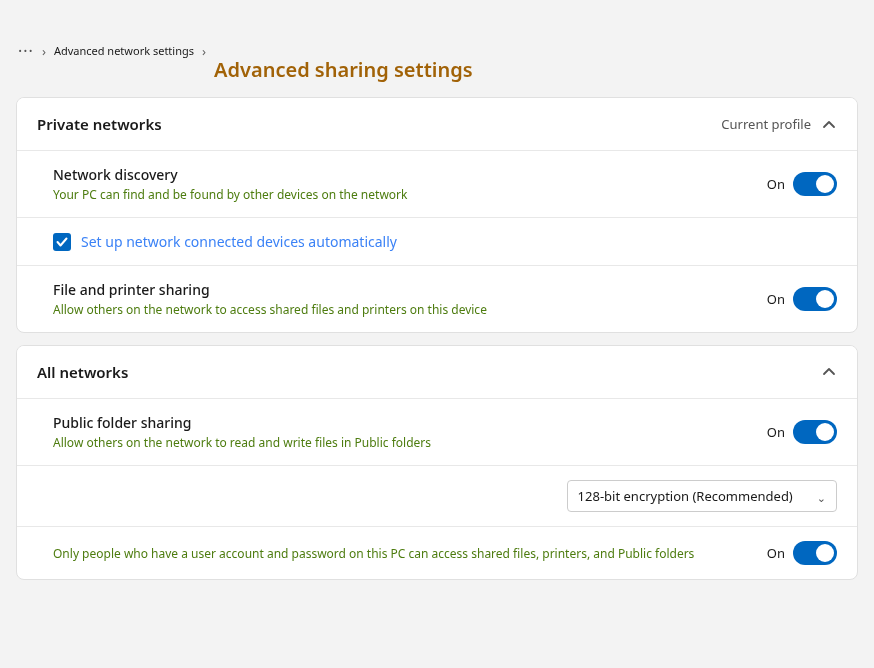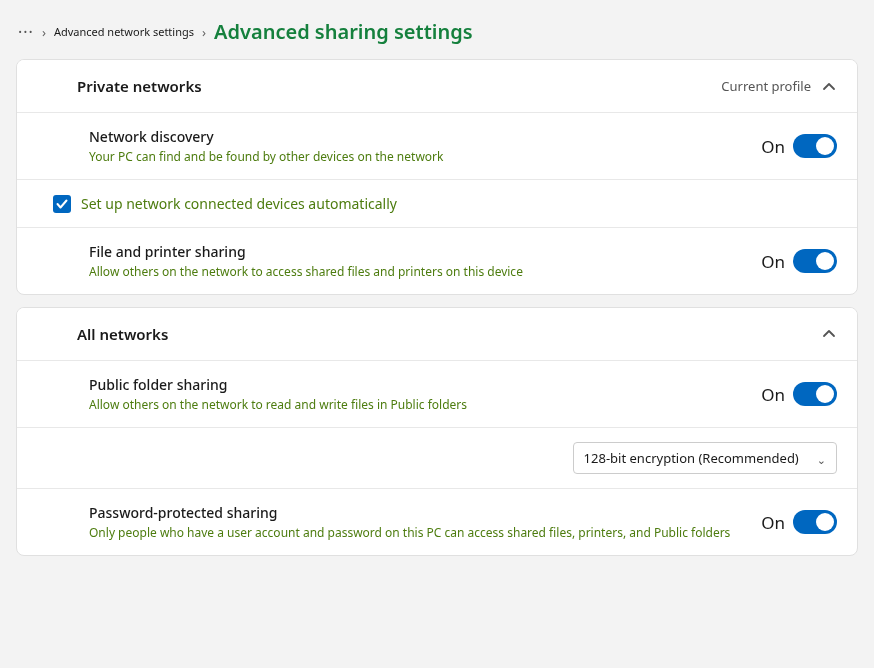--- a/index.html
+++ b/index.html
@@ -29,23 +29,24 @@
       color: #666;
       font-size: 13px;
     }
     .breadcrumb-link {
       color: #1a1a1a;
       font-size: 11px;
       cursor: pointer;
       text-decoration: none;
     }
     .breadcrumb-current {
-      color: #15803d;
+      color: #a16207;
       font-size: 20px;
       font-weight: 600;
+      margin-top: 38px;
     }
 
     
     .main-content {
       padding: 0 16px 20px 16px;
     }
 
     
     .section-card {
       background: #fff;
@@ -62,21 +63,20 @@
       justify-content: space-between;
       padding: 16px 20px;
       background: #fff;
       cursor: pointer;
       user-select: none;
     }
     .section-header-left {
       font-size: 15px;
       font-weight: 600;
       color: #1a1a1a;
-      margin-left: 40px;
     }
     .section-header-right {
       display: flex;
       align-items: flex-end;
       gap: 10px;
       color: #555;
       font-size: 13px;
       margin-left: 13px;
     }
 
@@ -92,40 +92,39 @@
     
     .setting-row {
       display: flex;
       align-items: center;
       justify-content: space-between;
       padding: 14px 20px 14px 36px;
       border-top: 1px solid #e8e8e8;
     }
     .setting-row-info {
       flex: 1;
-      margin-left: 36px;
     }
     .setting-row-title {
       font-size: 14px;
       font-weight: 500;
       color: #1a1a1a;
       margin-bottom: 2px;
     }
     .setting-row-desc {
       font-size: 12px;
       color: #4d7c0f;
     }
     .setting-row-control {
       display: flex;
       align-items: center;
       gap: 8px;
       flex-shrink: 0;
     }
     .toggle-label {
-      font-size: 17px;
+      font-size: 13px;
       color: #1a1a1a;
     }
 
     
     .toggle {
       width: 44px;
       height: 24px;
       background: #0067c0;
       border-radius: 12px;
       position: relative;
@@ -162,35 +161,35 @@
       justify-content: center;
       flex-shrink: 0;
       cursor: pointer;
     }
     .checkbox svg {
       width: 12px;
       height: 12px;
     }
     .checkbox-label {
       font-size: 14px;
-      color: #4d7c0f;
+      color: #3b82f6;
     }
 
     
     .dropdown {
       display: flex;
       align-items: flex-end;
       border: 1px solid #ccc;
       border-radius: 4px;
       padding: 6px 10px;
       font-size: 13px;
       color: #1a1a1a;
       background: #fff;
       cursor: pointer;
-      gap: 18px;
+      gap: 24px;
       min-width: 240px;
     }
     .dropdown-arrow {
       margin-left: auto;
       font-size: 11px;
       color: #555;
     }
   </style>
 </head>
 <body>
@@ -280,21 +279,20 @@
       <div class="setting-row-control">
         <div class="dropdown">
           <span>128-bit encryption (Recommended)</span>
           <span class="dropdown-arrow">⌄</span>
         </div>
       </div>
     </div>
 
     <div class="setting-row">
       <div class="setting-row-info">
-        <div class="setting-row-title">Password-protected sharing</div>
         <div class="setting-row-desc">Only people who have a user account and password on this PC can access shared files, printers, and Public folders</div>
       </div>
       <div class="setting-row-control">
         <span class="toggle-label">On</span>
         <div class="toggle"></div>
       </div>
     </div>
 
   </div>
 

